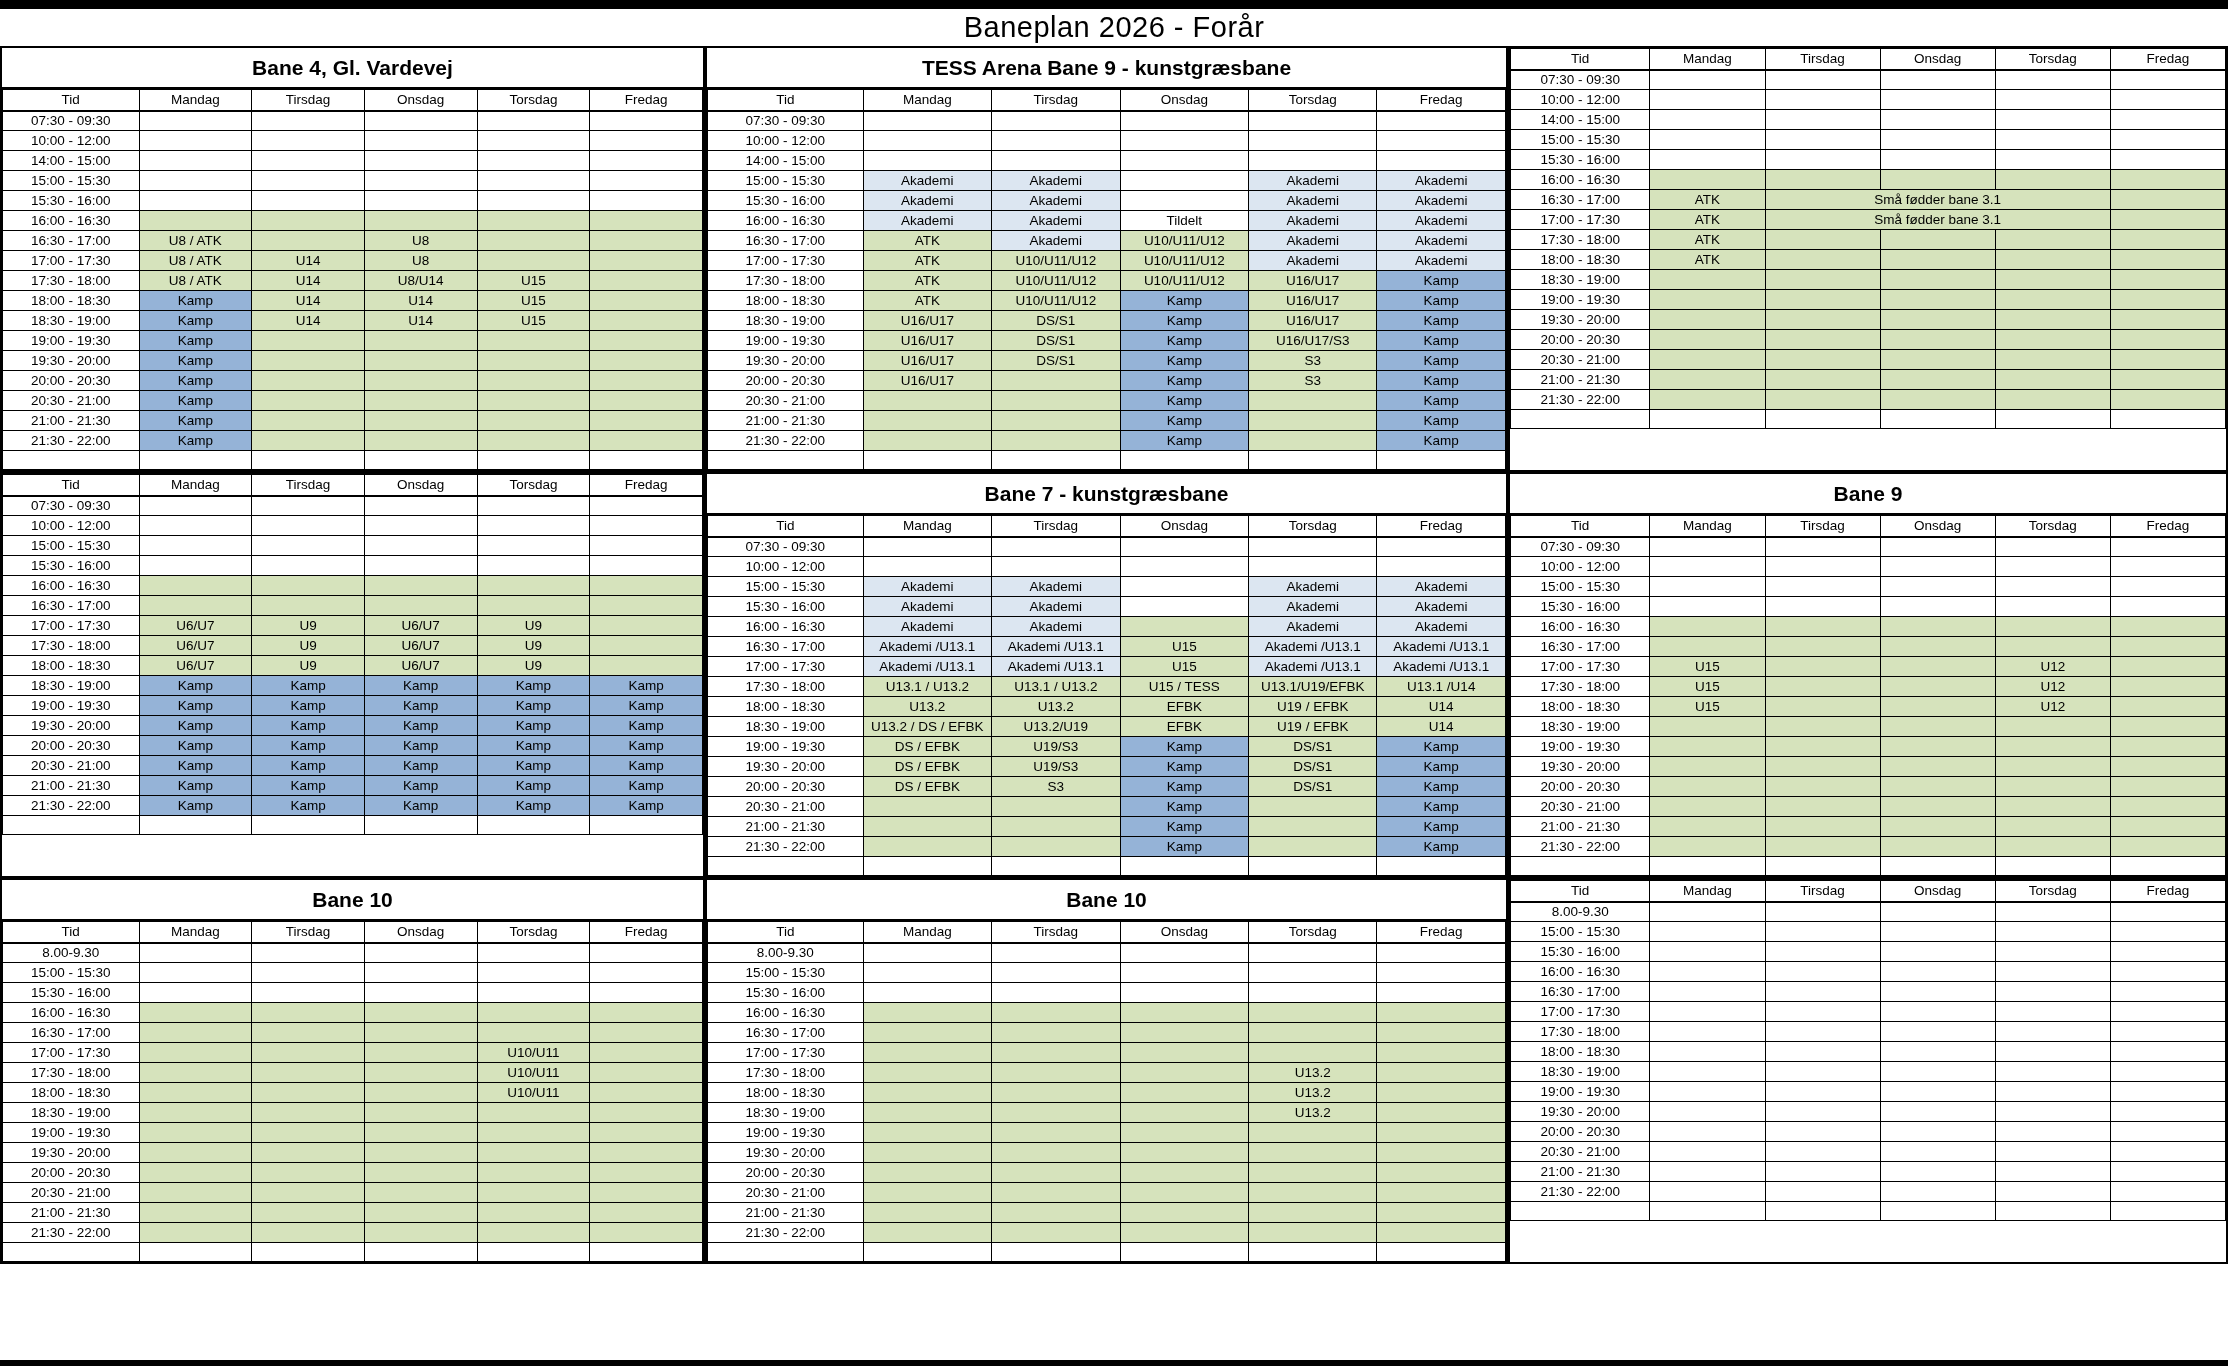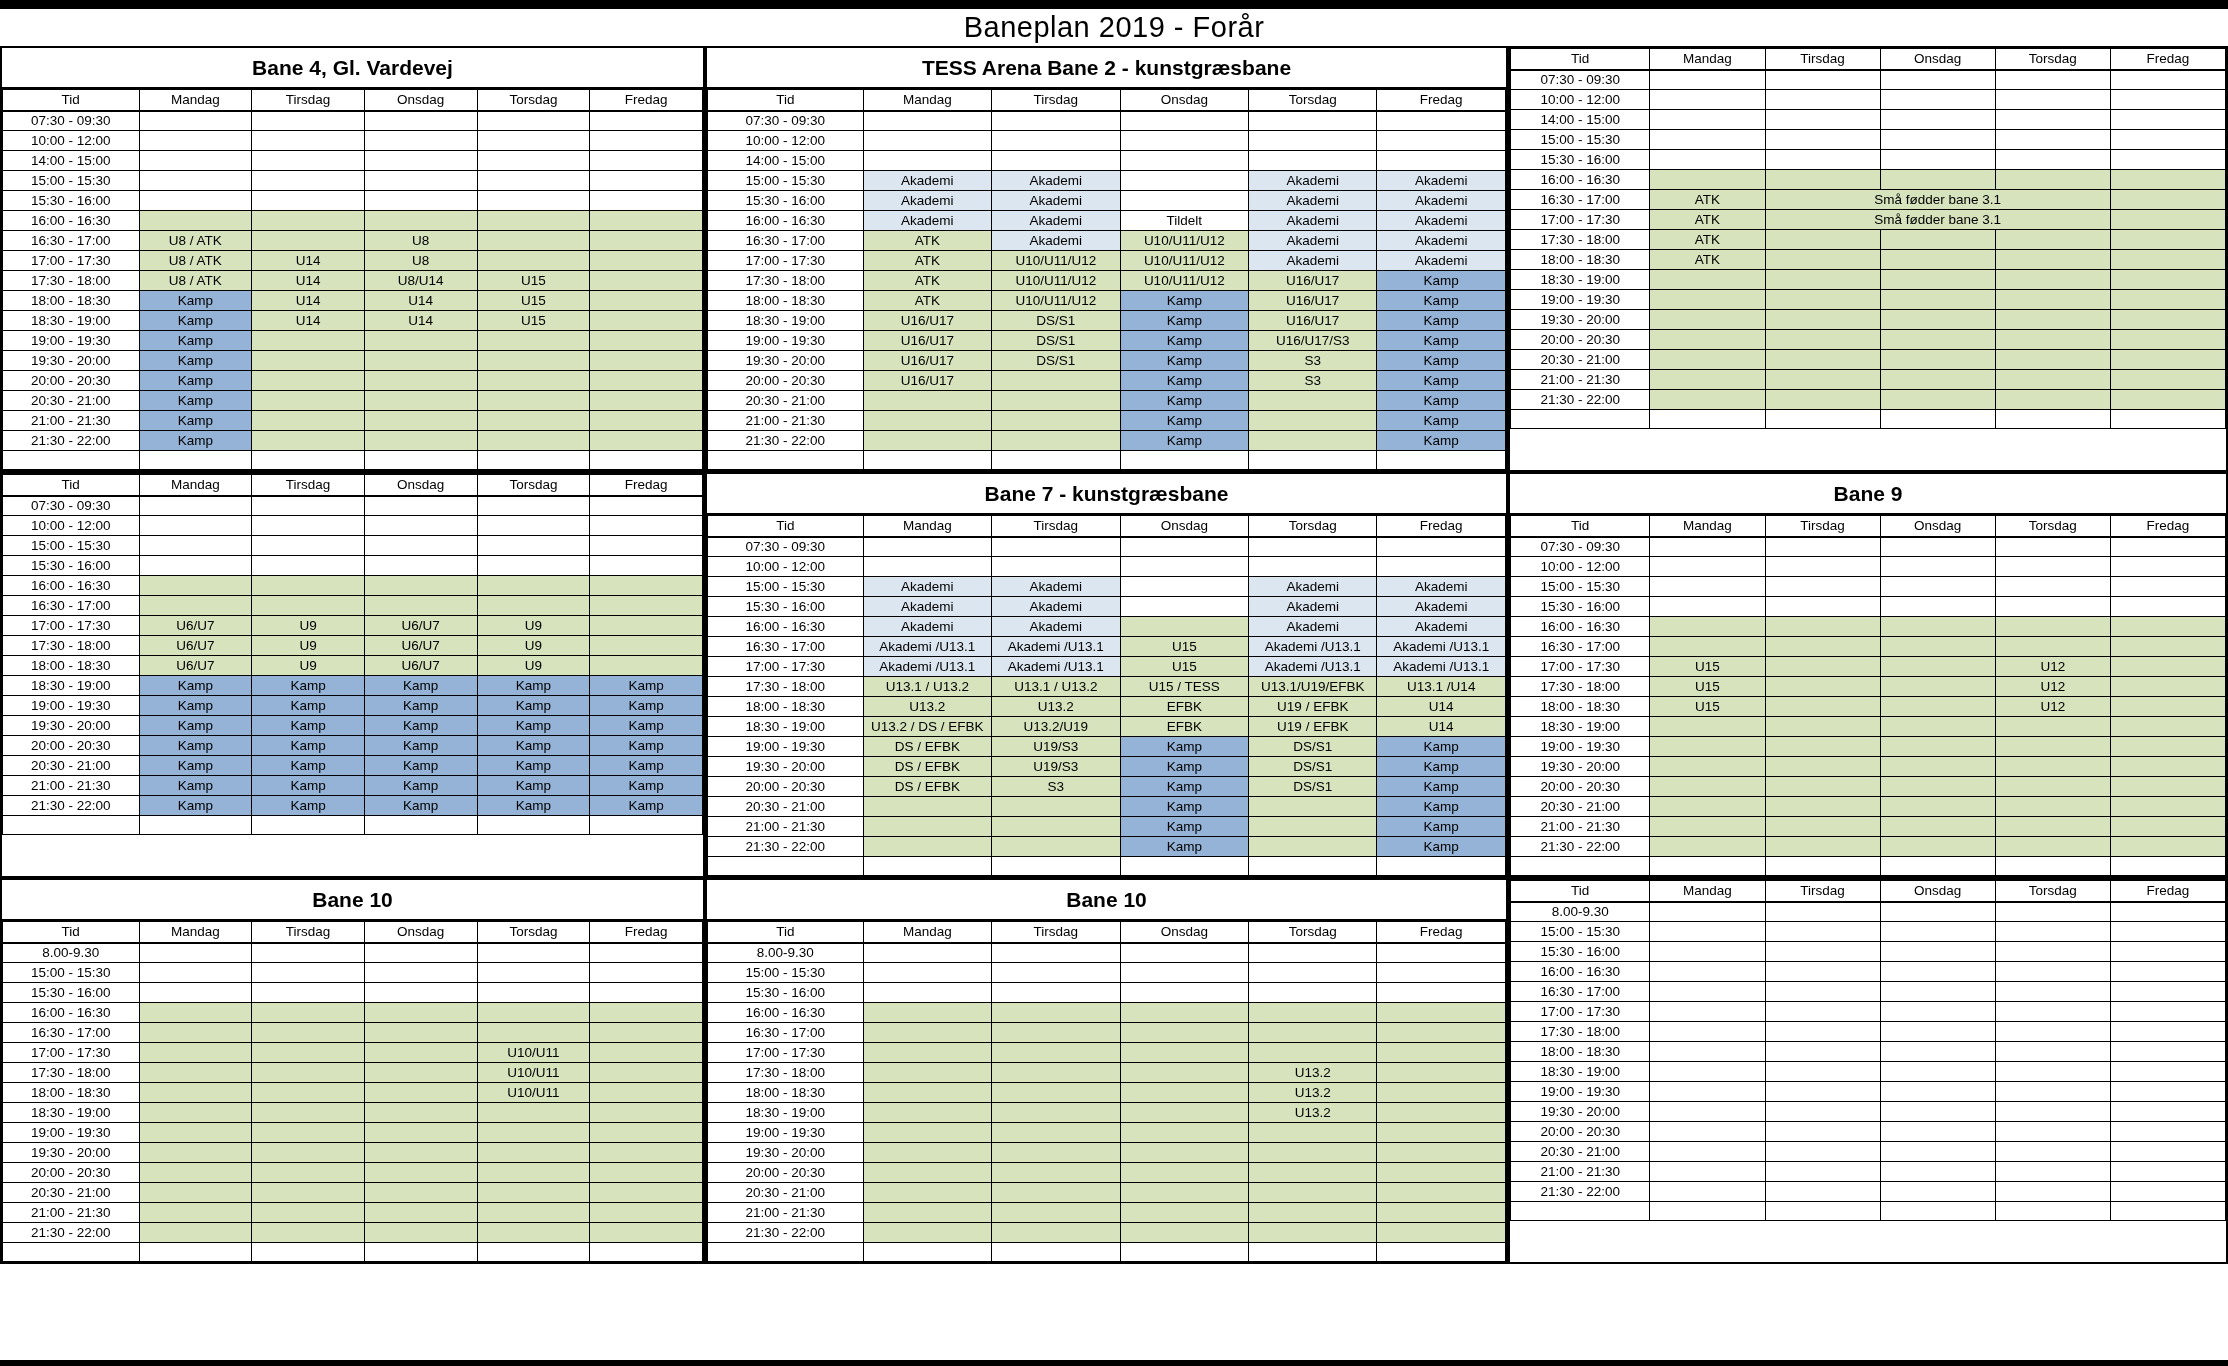--- a/index.html
+++ b/index.html
@@ -22,21 +22,21 @@
        border-bottom:2px solid #000; background:#fff; text-align:center; }
   td { height:20px; font-size:13.5px; border:1px solid #000; text-align:center;
        padding:0 2px; overflow:hidden; white-space:nowrap; background:#fff; }
   tr.blank-row td { height:19px; }
   .footnote { font-size:13.5px; font-weight:bold; padding:3px 4px 2px 4px; border-bottom:4px solid #000; }
 </style>
 </head>
 <body>
 
 <div class="page">
-  <div class="main-title">Baneplan 2019 - Forår</div>
+  <div class="main-title">Baneplan 2026 - Forår</div>
   <div class="grid">
       <section class="group">
         <div class="tbl-title">Bane 4, Gl. Vardevej</div>
         <table>
           <colgroup>
             <col class="c-tid">
             <col class="c-day">
             <col class="c-day">
             <col class="c-day">
             <col class="c-day">
@@ -194,21 +194,21 @@
               <td></td>
               <td></td>
               <td></td>
               <td></td>
               <td></td>
             </tr>
           </tbody>
         </table>
       </section>
       <section class="group">
-        <div class="tbl-title">TESS Arena Bane 2 - kunstgræsbane</div>
+        <div class="tbl-title">TESS Arena Bane 9 - kunstgræsbane</div>
         <table>
           <colgroup>
             <col class="c-tid">
             <col class="c-day">
             <col class="c-day">
             <col class="c-day">
             <col class="c-day">
             <col class="c-day">
           </colgroup>
           <thead>

